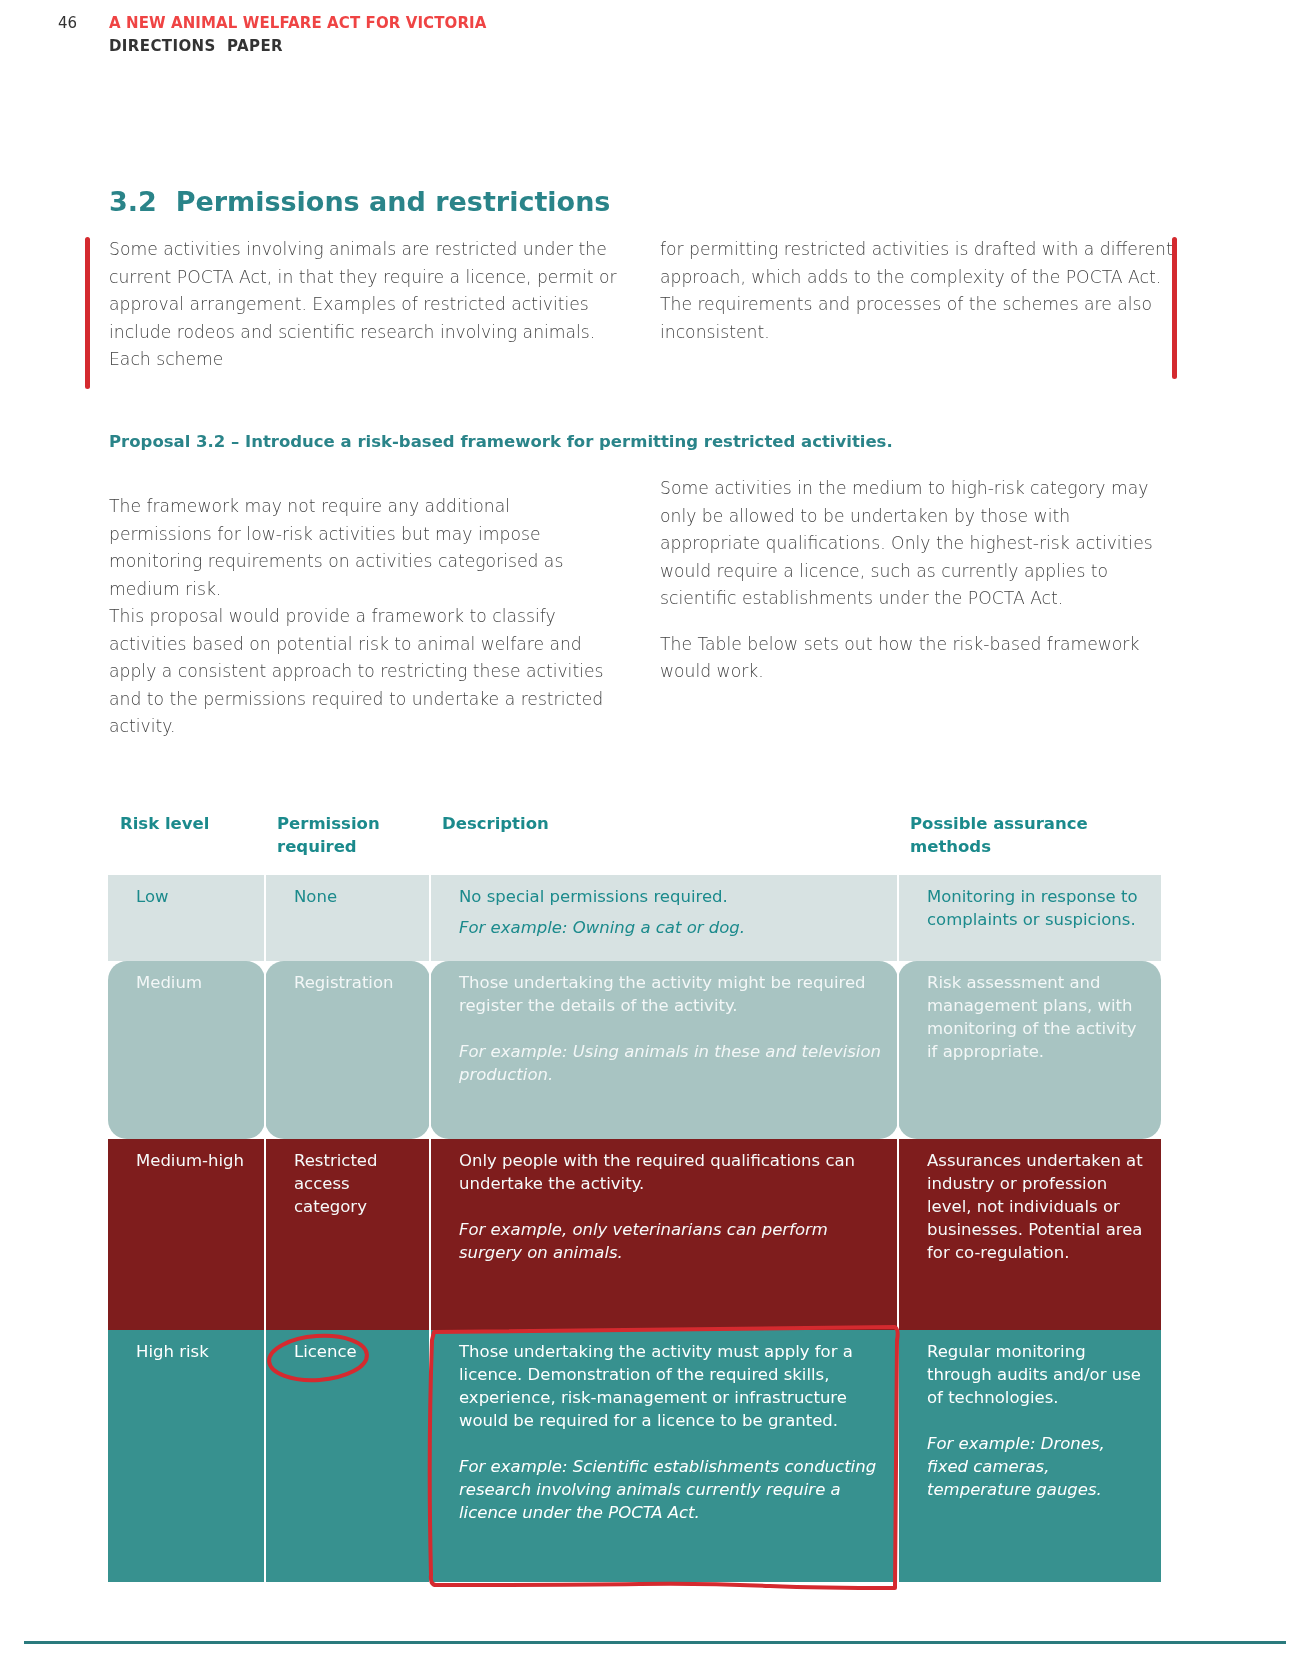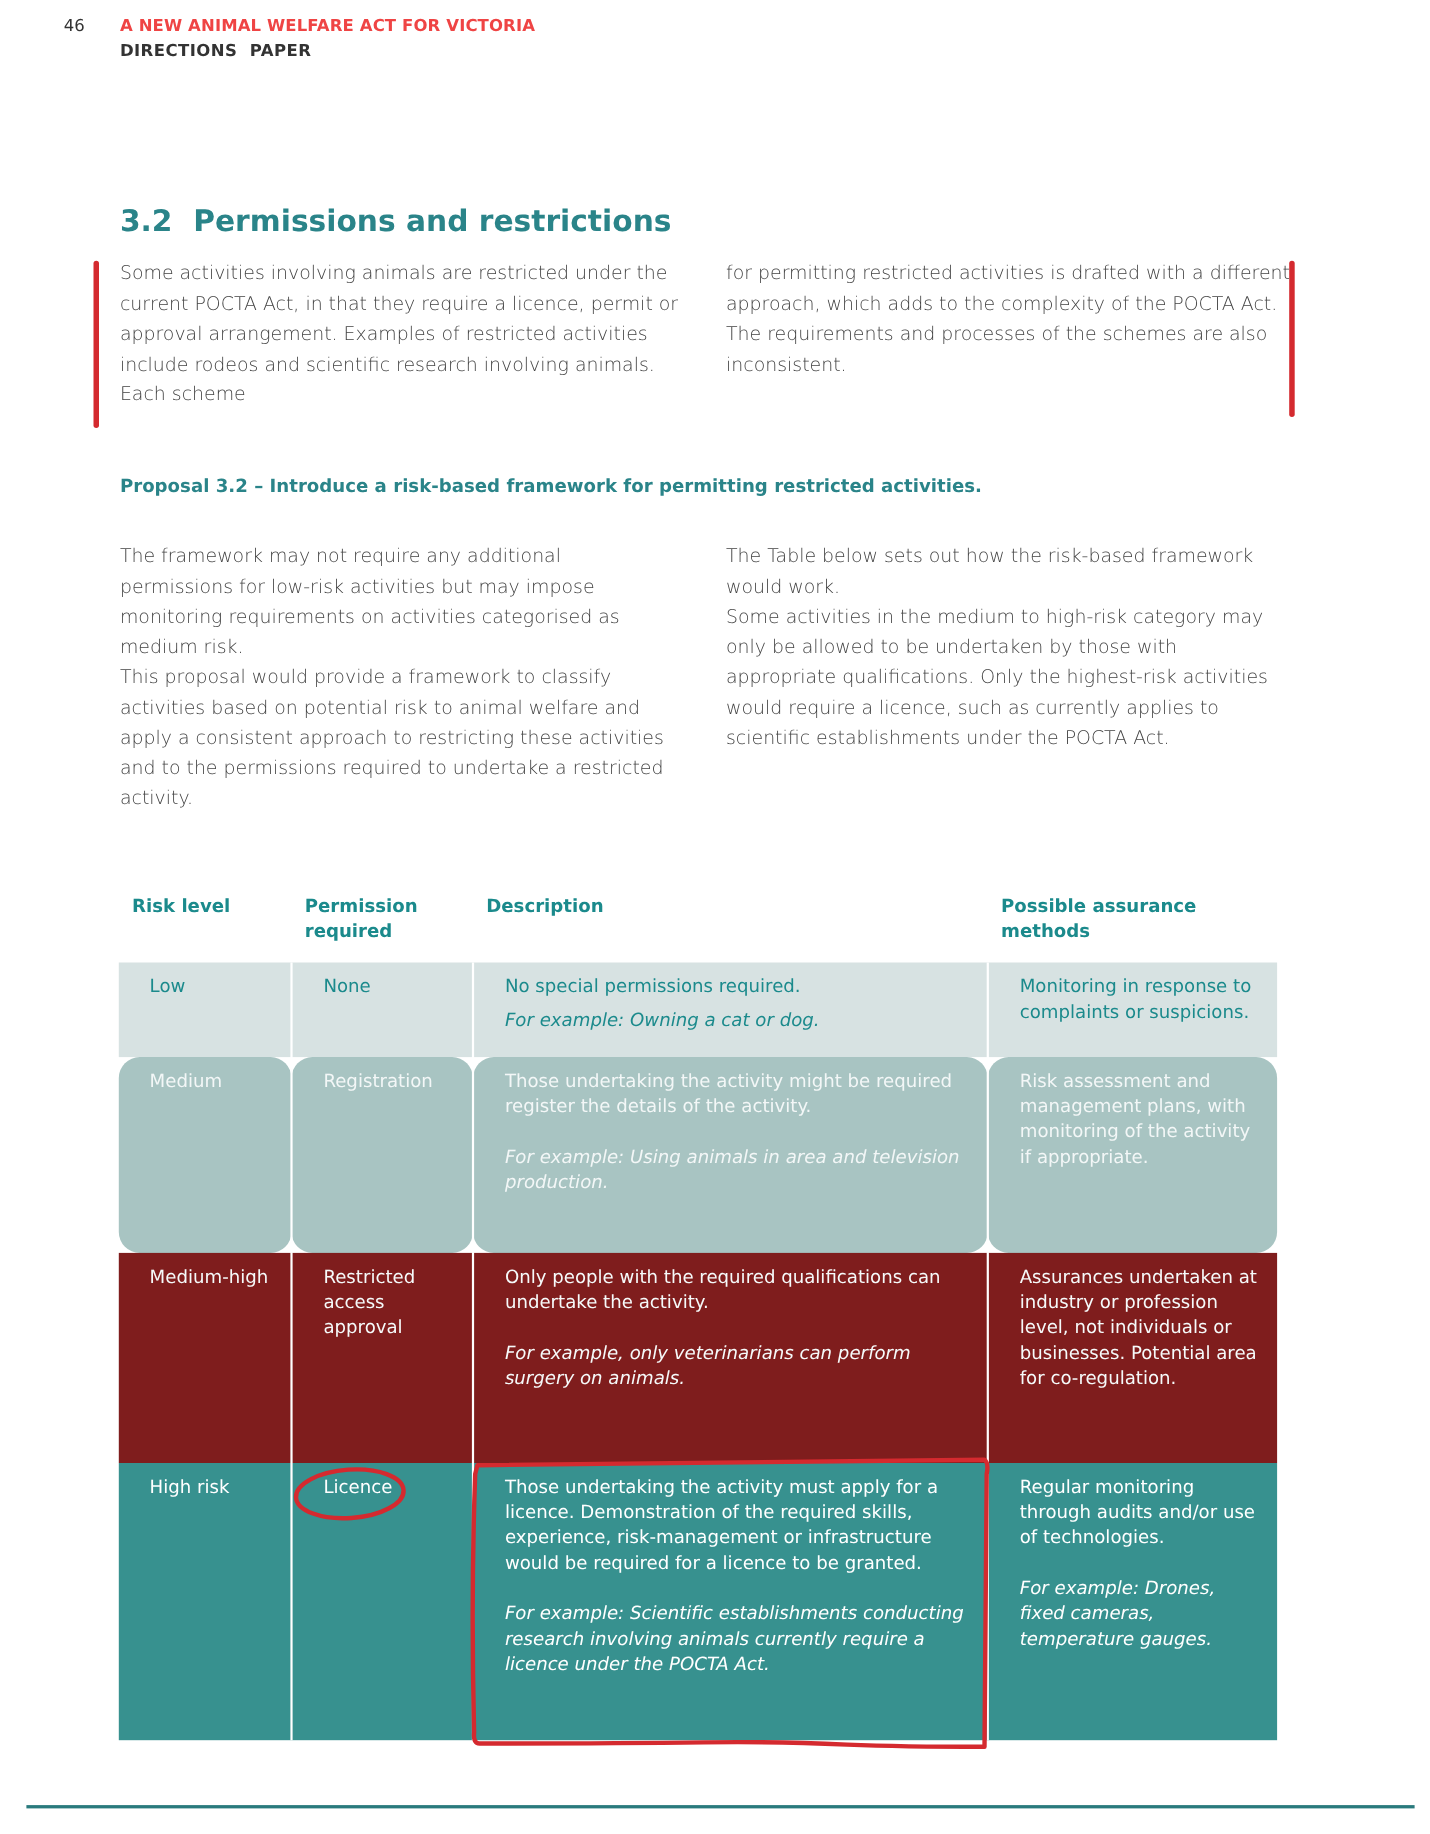--- a/index.html
+++ b/index.html
@@ -46,22 +46,22 @@
   <p class="p">for permitting restricted activities is drafted with a different approach, which adds to the complexity of the POCTA Act. The requirements and processes of the schemes are also inconsistent.</p>
 </div>
 
 <div class="abs proposal">Proposal 3.2 – Introduce a risk-based framework for permitting restricted activities.</div>
 
 <div class="abs body-text col1" style="top:475px; width:500px;">
   <p class="p" style="margin-top:18px;">The framework may not require any additional permissions for low-risk activities but may impose monitoring requirements on activities categorised as medium risk.</p>
   <p class="p">This proposal would provide a framework to classify activities based on potential risk to animal welfare and apply a consistent approach to restricting these activities and to the permissions required to undertake a restricted activity.</p>
 </div>
 <div class="abs body-text col2" style="top:475px; width:510px;">
+  <p class="p">Some activities in the medium to high-risk category may only be allowed to be undertaken by those with appropriate qualifications. Only the highest-risk activities would require a licence, such as currently applies to scientific establishments under the POCTA Act.</p>
   <p class="p" style="margin-top:18px;">The Table below sets out how the risk-based framework would work.</p>
-  <p class="p">Some activities in the medium to high-risk category may only be allowed to be undertaken by those with appropriate qualifications. Only the highest-risk activities would require a licence, such as currently applies to scientific establishments under the POCTA Act.</p>
 </div>
 
 <table class="risk">
   <colgroup>
     <col style="width:157px">
       <col style="width:165px">
       <col style="width:468px">
       <col style="width:263px">
   </colgroup>
   <thead>
@@ -80,27 +80,27 @@
         <span>No special permissions required.</span>
         <span class="ex">For example: Owning a cat or dog.</span>
       </td>
       <td>Monitoring in response to complaints or suspicions.</td>
     </tr>
     <tr class="row-med">
       <td>Medium</td>
       <td>Registration</td>
       <td>
         <span>Those undertaking the activity might be required register the details of the activity.</span>
-        <span class="ex big">For example: Using animals in area and television production.</span>
+        <span class="ex big">For example: Using animals in these and television production.</span>
       </td>
       <td>Risk assessment and management plans, with monitoring of the activity if appropriate.</td>
     </tr>
     <tr class="row-mh">
       <td>Medium-high</td>
-      <td style="padding-right:30px;">Restricted access approval</td>
+      <td style="padding-right:30px;">Restricted access category</td>
       <td>
         <span>Only people with the required qualifications can undertake the activity.</span>
         <span class="ex big">For example, only veterinarians can perform surgery on animals.</span>
       </td>
       <td>Assurances undertaken at industry or profession level, not individuals or businesses. Potential area for co-regulation.</td>
     </tr>
     <tr class="row-high">
       <td>High risk</td>
       <td>Licence</td>
       <td>

